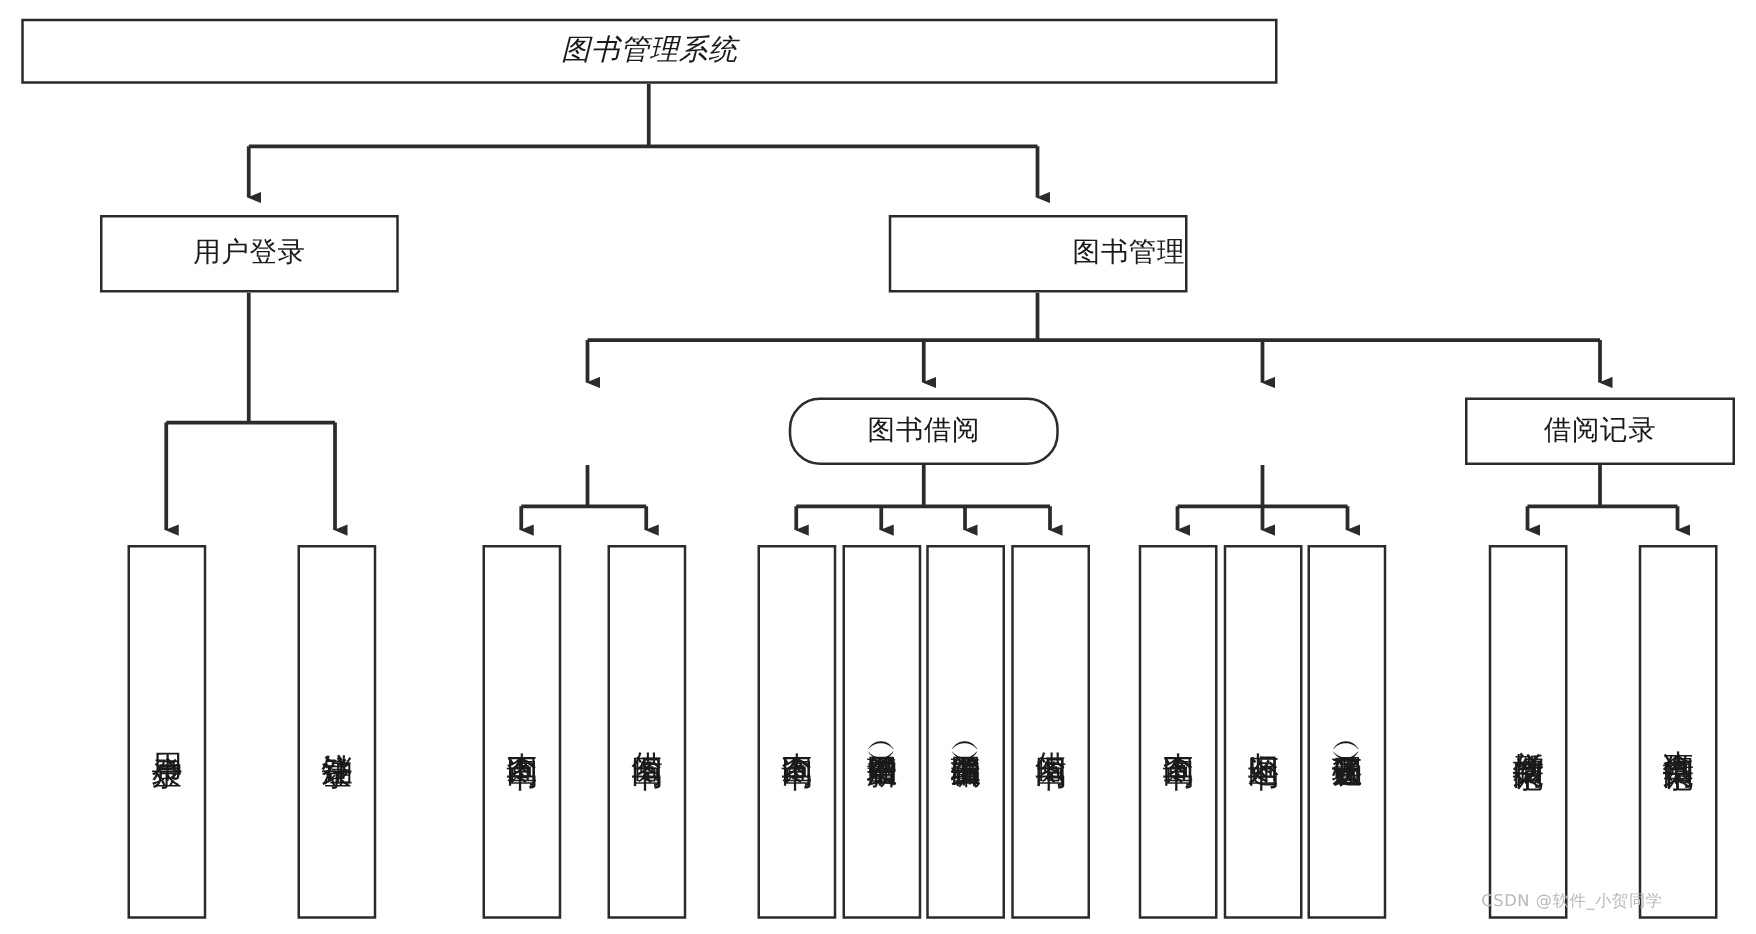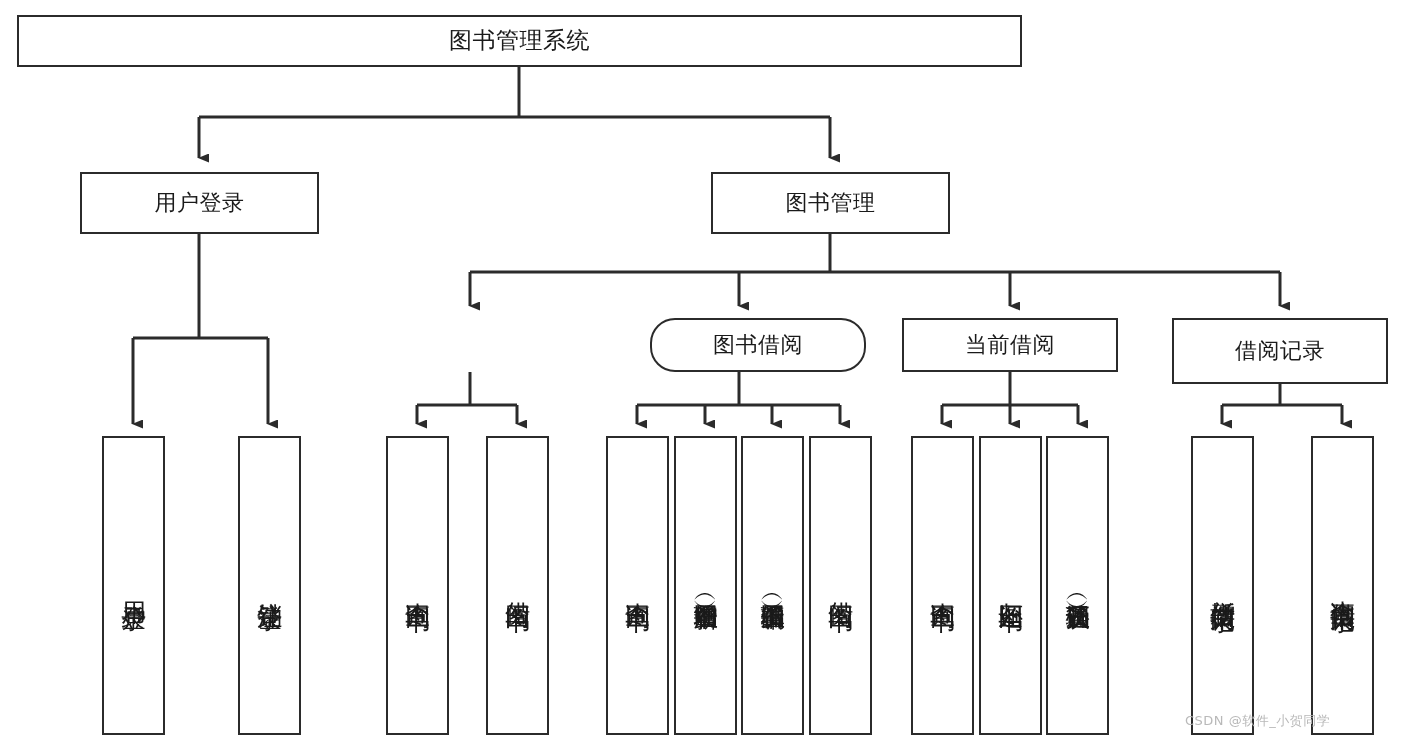--- a/index.html
+++ b/index.html
@@ -114,38 +114,35 @@
       <path d="M1010,405 L1010,424" marker-end="url(#arw)"></path>
       <path d="M1078,405 L1078,424" marker-end="url(#arw)"></path>
 
       <path d="M1280,372 L1280,405"></path>
       <path d="M1222,405 L1342,405"></path>
       <path d="M1222,405 L1222,424" marker-end="url(#arw)"></path>
       <path d="M1342,405 L1342,424" marker-end="url(#arw)"></path>
     </g>
   </svg>
 
-  <div class="node node-h node-root" style="left:17px; top:15px; width:1005px; height:52px;">
+  <div class="node node-h node-root" style="left:17px; top:15px; width:1005px; height:52px;font-style:italic;">
     <span>图书管理系统</span>
   </div>
 
   <div class="node node-h" style="left:80px; top:172px; width:239px; height:62px;">
     <span>用户登录</span>
   </div>
-  <div class="node node-h" style="left:711px; top:172px; width:239px; height:62px;">
+  <div class="node node-h" style="left:711px; top:172px; width:239px; height:62px;justify-content:flex-end;">
     <span>图书管理</span>
   </div>
 
-  <div class="node node-h" style="left:650px; top:318px; width:216px; height:54px;border-radius:25px;">
+  <div class="node node-h" style="left:631px; top:318px; width:216px; height:54px;border-radius:25px;">
     <span>图书借阅</span>
   </div>
-  <div class="node node-h" style="left:902px; top:318px; width:216px; height:54px;">
-    <span>当前借阅</span>
-  </div>
-  <div class="node node-h" style="left:1172px; top:318px; width:216px; height:66px;">
+  <div class="node node-h" style="left:1172px; top:318px; width:216px; height:54px;">
     <span>借阅记录</span>
   </div>
 
   <div class="node node-v" style="left:102px; top:436px; width:63px; height:299px;">
     <span>用户登录</span>
   </div>
   <div class="node node-v" style="left:238px; top:436px; width:63px; height:299px;">
     <span>注销登录</span>
   </div>
 

